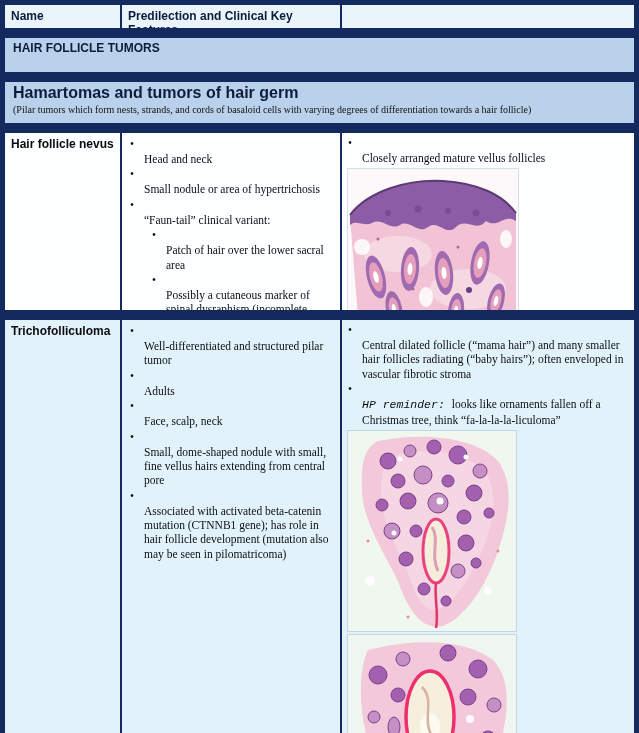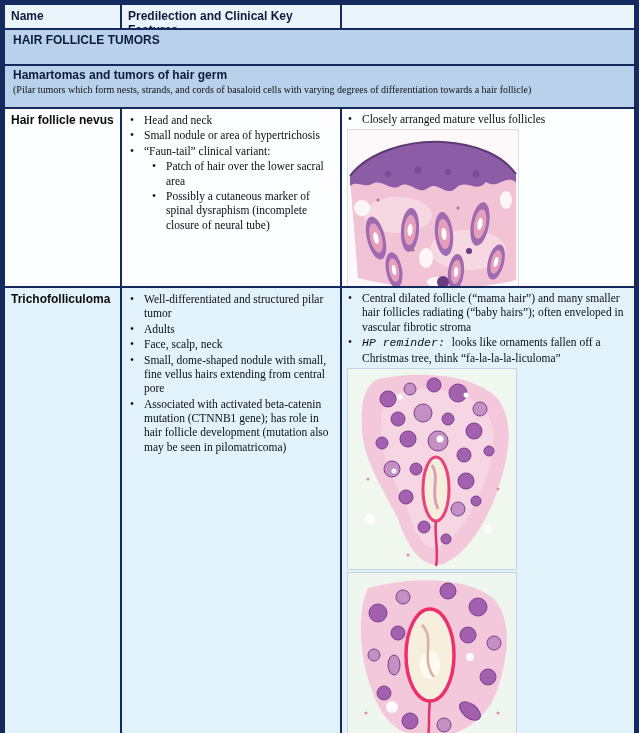--- a/index.html
+++ b/index.html
@@ -4,55 +4,55 @@
 <style>
   html,body { margin:0; padding:0; background:#ffffff; }
   * { box-sizing:border-box; }
   .frame {
     width:639px; height:733px;
     background:#14295e;
     padding:5px;
     font-family:"Liberation Serif", serif;
     color:#0a0f14;
   }
-  .tbl { display:flex; flex-direction:column; height:100%; gap:2px; }
+  .tbl { display:flex; flex-direction:column; height:100%; gap:10px; }
   .grid3 { display:grid; grid-template-columns:117px 220px 1fr; }
   .cell { padding:3px 6px; overflow:hidden; }
   .cell.cdiv { border-right:2px solid #14295e; }
   .row-header { height:23px; background:#eaf4fb; flex:0 0 auto; }
   .row-header .cell {
     font-family:"Liberation Sans", sans-serif;
     font-weight:bold; font-size:12px; color:#0d1b3d;
     padding-top:4px;
   }
   .row-section { height:34px; background:#b9d1ea; flex:0 0 auto; padding:3px 8px; }
   .row-section .title {
     font-family:"Liberation Sans", sans-serif;
     font-weight:bold; font-size:12px; color:#0d1b3d;
   }
   .row-subsection { height:41px; background:#b9d1ea; flex:0 0 auto; padding:2px 8px; }
   .row-subsection .title {
     font-family:"Liberation Sans", sans-serif;
-    font-weight:bold; font-size:12px; color:#0d1b3d;
+    font-weight:bold; font-size:16px; color:#0d1b3d;
     margin-bottom:2px;
   }
   .row-subsection .desc { font-size:10px; color:#111; }
   .row-entry { flex:0 0 auto; }
   .row-entry.first { height:177px; background:#fcfeff; }
   .row-entry.second { flex:1 1 auto; background:#e2f2fb; }
   .name-cell {
     font-family:"Liberation Sans", sans-serif;
     font-weight:bold; font-size:12px; color:#0c0c0c;
     padding-top:4px;
   }
   ul.blist { list-style:none; margin:0; padding:1px 0 0 2px; font-size:11.5px; line-height:1.25; }
   ul.blist li { display:flex; margin:0 0 1px 0; }
   ul.blist li.sub { margin-left:22px; }
   ul.blist .marker { flex:0 0 14px; text-align:left; }
-  ul.blist .txt { flex:1 1 auto; }
+  ul.blist .txt { flex:1 1 auto;margin-top:15px; }
   ul.blist em { font-style:italic;font-family:Liberation Mono, monospace; }
   .histo-cell { padding:2px 4px; }
   .micro { display:block; margin:4px 0 0 2px; line-height:0; }
   .micro svg { display:block; outline:1px solid rgba(20,41,94,0.15); }
 </style>
 </head>
 <body>
 
 <div class="frame">
   <div class="tbl">

